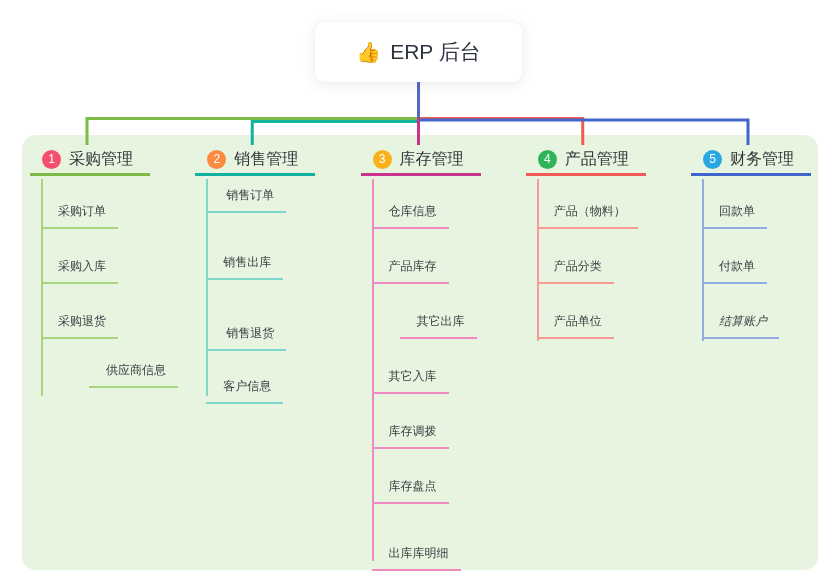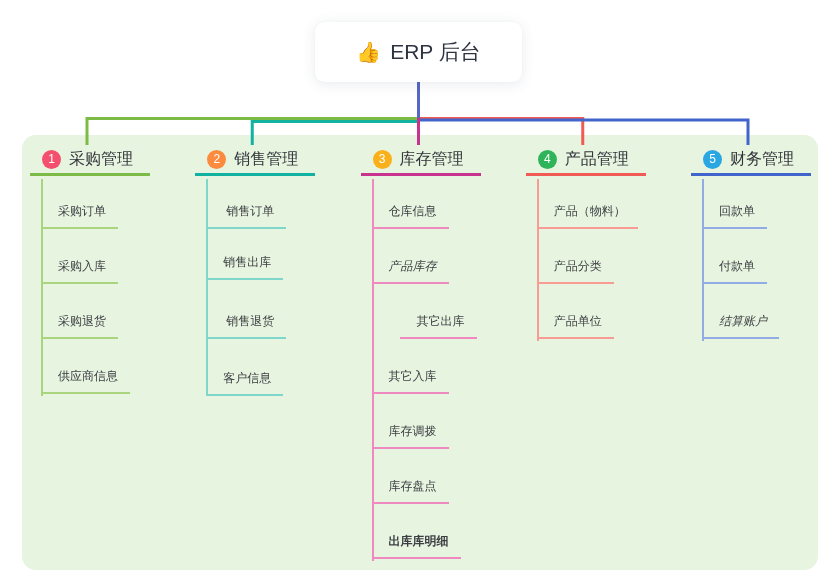--- a/index.html
+++ b/index.html
@@ -52,46 +52,46 @@
   <div id="branches">
       <div class="branch" style="left: 30px;">
         <div class="branch-header" style="border-bottom: 3px solid rgb(124, 187, 69);">
           <span class="badge" style="background: rgb(244, 80, 110);">1</span>
           <span>采购管理</span>
         </div>
         <div class="tree-line" style="background: rgb(168, 213, 126); height: 217px;"></div>
         <div class="child" style="top: 45px; border-bottom: 2px solid rgb(168, 213, 126);">采购订单</div>
         <div class="child" style="top: 100px; border-bottom: 2px solid rgb(168, 213, 126);">采购入库</div>
         <div class="child" style="top: 155px; border-bottom: 2px solid rgb(168, 213, 126);">采购退货</div>
-        <div class="child" style="top: 210px; border-bottom: 2px solid rgb(168, 213, 126);">供应商信息</div>
+        <div class="child" style="top: 204px; border-bottom: 2px solid rgb(168, 213, 126); margin-left: 48px;">供应商信息</div>
       </div>
       <div class="branch" style="left: 195.25px;">
         <div class="branch-header" style="border-bottom: 3px solid rgb(18, 178, 160);">
           <span class="badge" style="background: rgb(252, 139, 63);">2</span>
           <span>销售管理</span>
         </div>
         <div class="tree-line" style="background: rgb(127, 215, 201); height: 217px;"></div>
-        <div class="child" style="top: 45px; border-bottom: 2px solid rgb(127, 215, 201); padding-left: 20px;">销售订单</div>
+        <div class="child" style="top: 29px; border-bottom: 2px solid rgb(127, 215, 201); padding-left: 20px;">销售订单</div>
         <div class="child" style="top: 96px; border-bottom: 2px solid rgb(127, 215, 201);">销售出库</div>
-        <div class="child" style="top: 155px; border-bottom: 2px solid rgb(127, 215, 201); padding-left: 20px;">销售退货</div>
-        <div class="child" style="top: 212px; border-bottom: 2px solid rgb(127, 215, 201);">客户信息</div>
+        <div class="child" style="top: 167px; border-bottom: 2px solid rgb(127, 215, 201); padding-left: 20px;">销售退货</div>
+        <div class="child" style="top: 220px; border-bottom: 2px solid rgb(127, 215, 201);">客户信息</div>
       </div>
       <div class="branch" style="left: 360.5px;">
         <div class="branch-header" style="border-bottom: 3px solid rgb(200, 51, 143);">
           <span class="badge" style="background: rgb(249, 176, 25);">3</span>
           <span>库存管理</span>
         </div>
         <div class="tree-line" style="background: rgb(239, 138, 192); height: 382px;"></div>
         <div class="child" style="top: 45px; border-bottom: 2px solid rgb(239, 138, 192);">仓库信息</div>
-        <div class="child" style="top: 100px; border-bottom: 2px solid rgb(239, 138, 192); font-style: italic;">产品库存</div>
+        <div class="child" style="top: 100px; border-bottom: 2px solid rgb(239, 138, 192);">产品库存</div>
         <div class="child" style="top: 155px; border-bottom: 2px solid rgb(239, 138, 192); margin-left: 28px;">其它出库</div>
         <div class="child" style="top: 210px; border-bottom: 2px solid rgb(239, 138, 192);">其它入库</div>
         <div class="child" style="top: 265px; border-bottom: 2px solid rgb(239, 138, 192);">库存调拨</div>
         <div class="child" style="top: 320px; border-bottom: 2px solid rgb(239, 138, 192);">库存盘点</div>
-        <div class="child" style="top: 375px; border-bottom: 2px solid rgb(239, 138, 192); font-weight: bold;">出库库明细</div>
+        <div class="child" style="top: 387px; border-bottom: 2px solid rgb(239, 138, 192);">出库库明细</div>
       </div>
       <div class="branch" style="left: 525.75px;">
         <div class="branch-header" style="border-bottom: 3px solid rgb(241, 91, 85);">
           <span class="badge" style="background: rgb(47, 180, 90);">4</span>
           <span>产品管理</span>
         </div>
         <div class="tree-line" style="background: rgb(247, 155, 148); height: 162px;"></div>
         <div class="child" style="top: 45px; border-bottom: 2px solid rgb(247, 155, 148);">产品（物料）</div>
         <div class="child" style="top: 100px; border-bottom: 2px solid rgb(247, 155, 148);">产品分类</div>
         <div class="child" style="top: 155px; border-bottom: 2px solid rgb(247, 155, 148); text-align: right;">产品单位</div>

